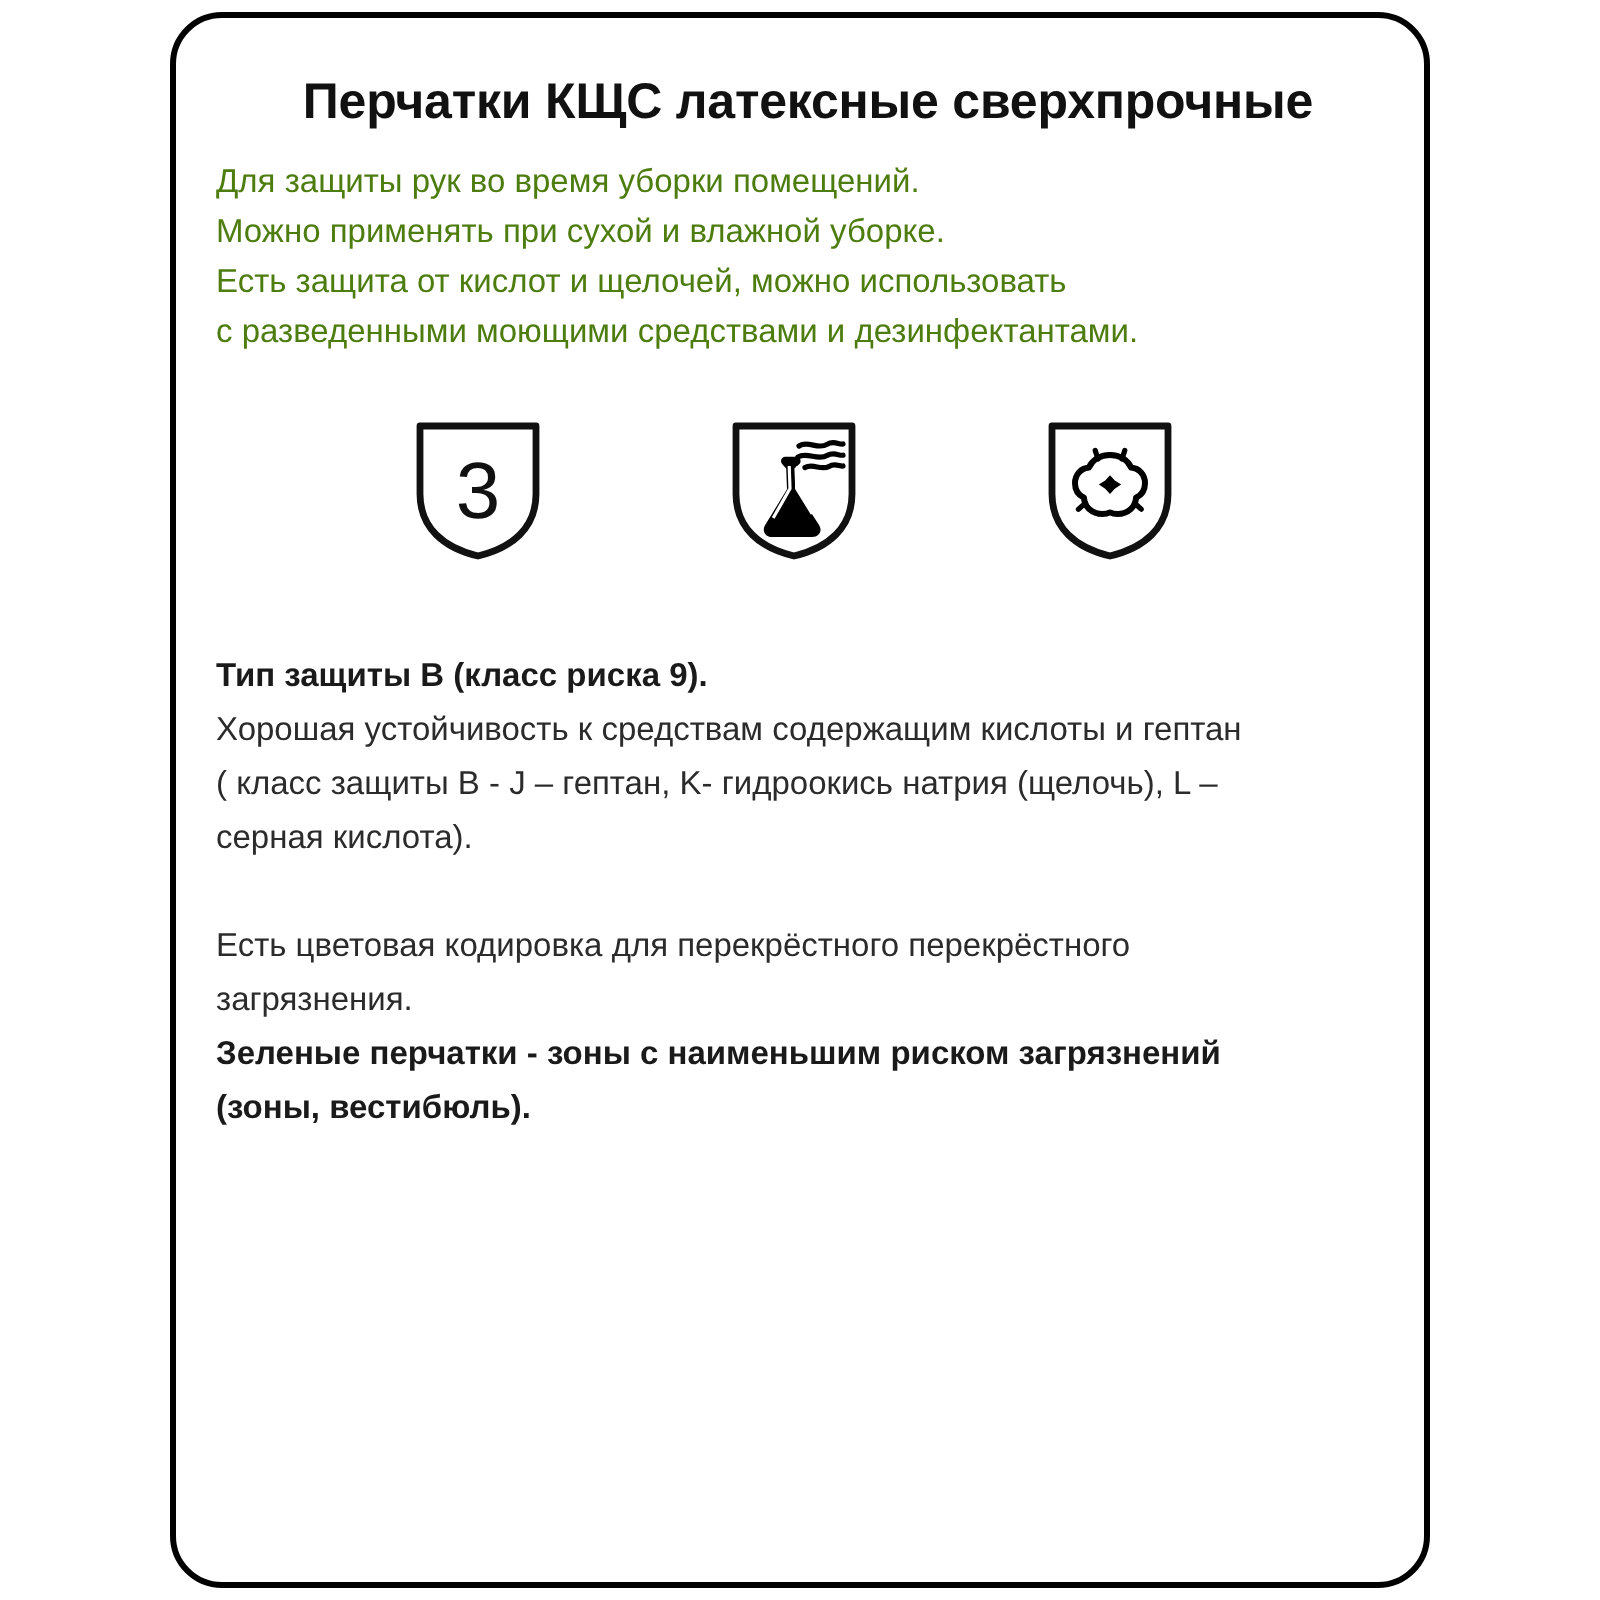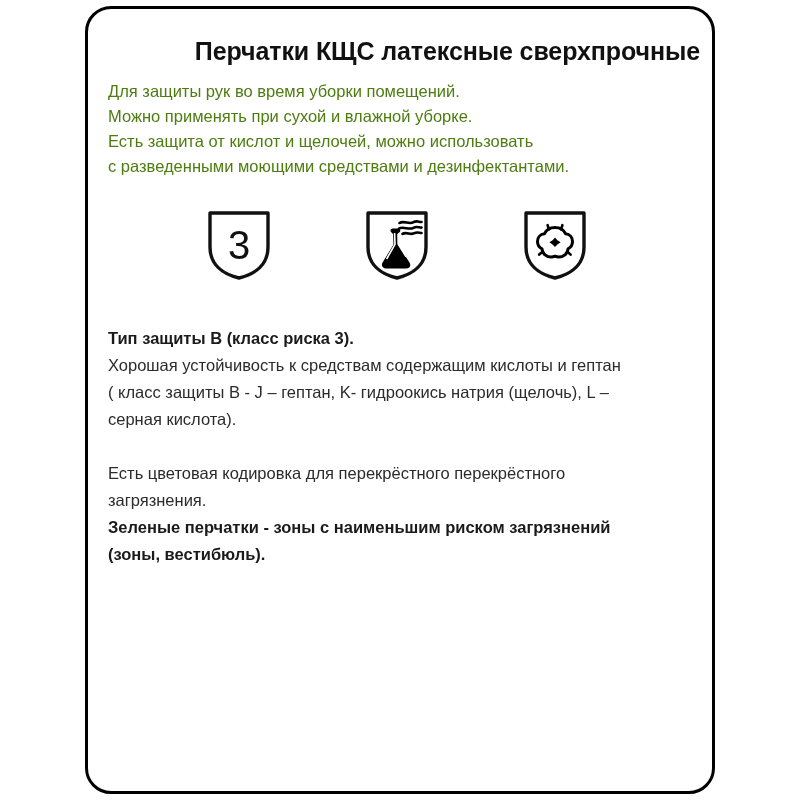--- a/index.html
+++ b/index.html
@@ -41,21 +41,21 @@
 
   
   .title {
     font-size: 25px;
     font-weight: bold;
     color: #111111;
     letter-spacing: -0.1px;
     margin: 26px 0 0 0;
     padding: 0 18px 0 20px;
     line-height: 32px;
-    text-align: right;
+    text-align: center;
     white-space: nowrap;
   }
 
   
   .intro {
     margin: 12px 0 0 0;
     padding: 0 10px 0 20px;
     font-size: 16.5px;
     line-height: 25px;
     color: #4d7c0f;
@@ -177,21 +177,21 @@
 
           <path d="M33 28.6 L35.4 31.2 L38.6 33.3 L35.4 35.4 L33 38.0
                    L30.6 35.4 L27.4 33.3 L30.6 31.2 Z" fill="#000000"></path>
         </svg>
       </span>
 
     </div>
 
 
     <div class="block first">
-      <span class="line bold">Тип защиты B (класс риска 3).</span>
+      <span class="line bold">Тип защиты B (класс риска 9).</span>
       <span class="line">Хорошая устойчивость к средствам содержащим кислоты и гептан</span>
       <span class="line">( класс защиты B - J – гептан, K- гидроокись натрия (щелочь), L –</span>
       <span class="line">серная кислота).</span>
     </div>
 
     <div class="block second">
       <span class="line">Есть цветовая кодировка для перекрёстного перекрёстного</span>
       <span class="line">загрязнения.</span>
       <span class="line bold">Зеленые перчатки - зоны с наименьшим риском загрязнений</span>
       <span class="line bold">(зоны, вестибюль).</span>

